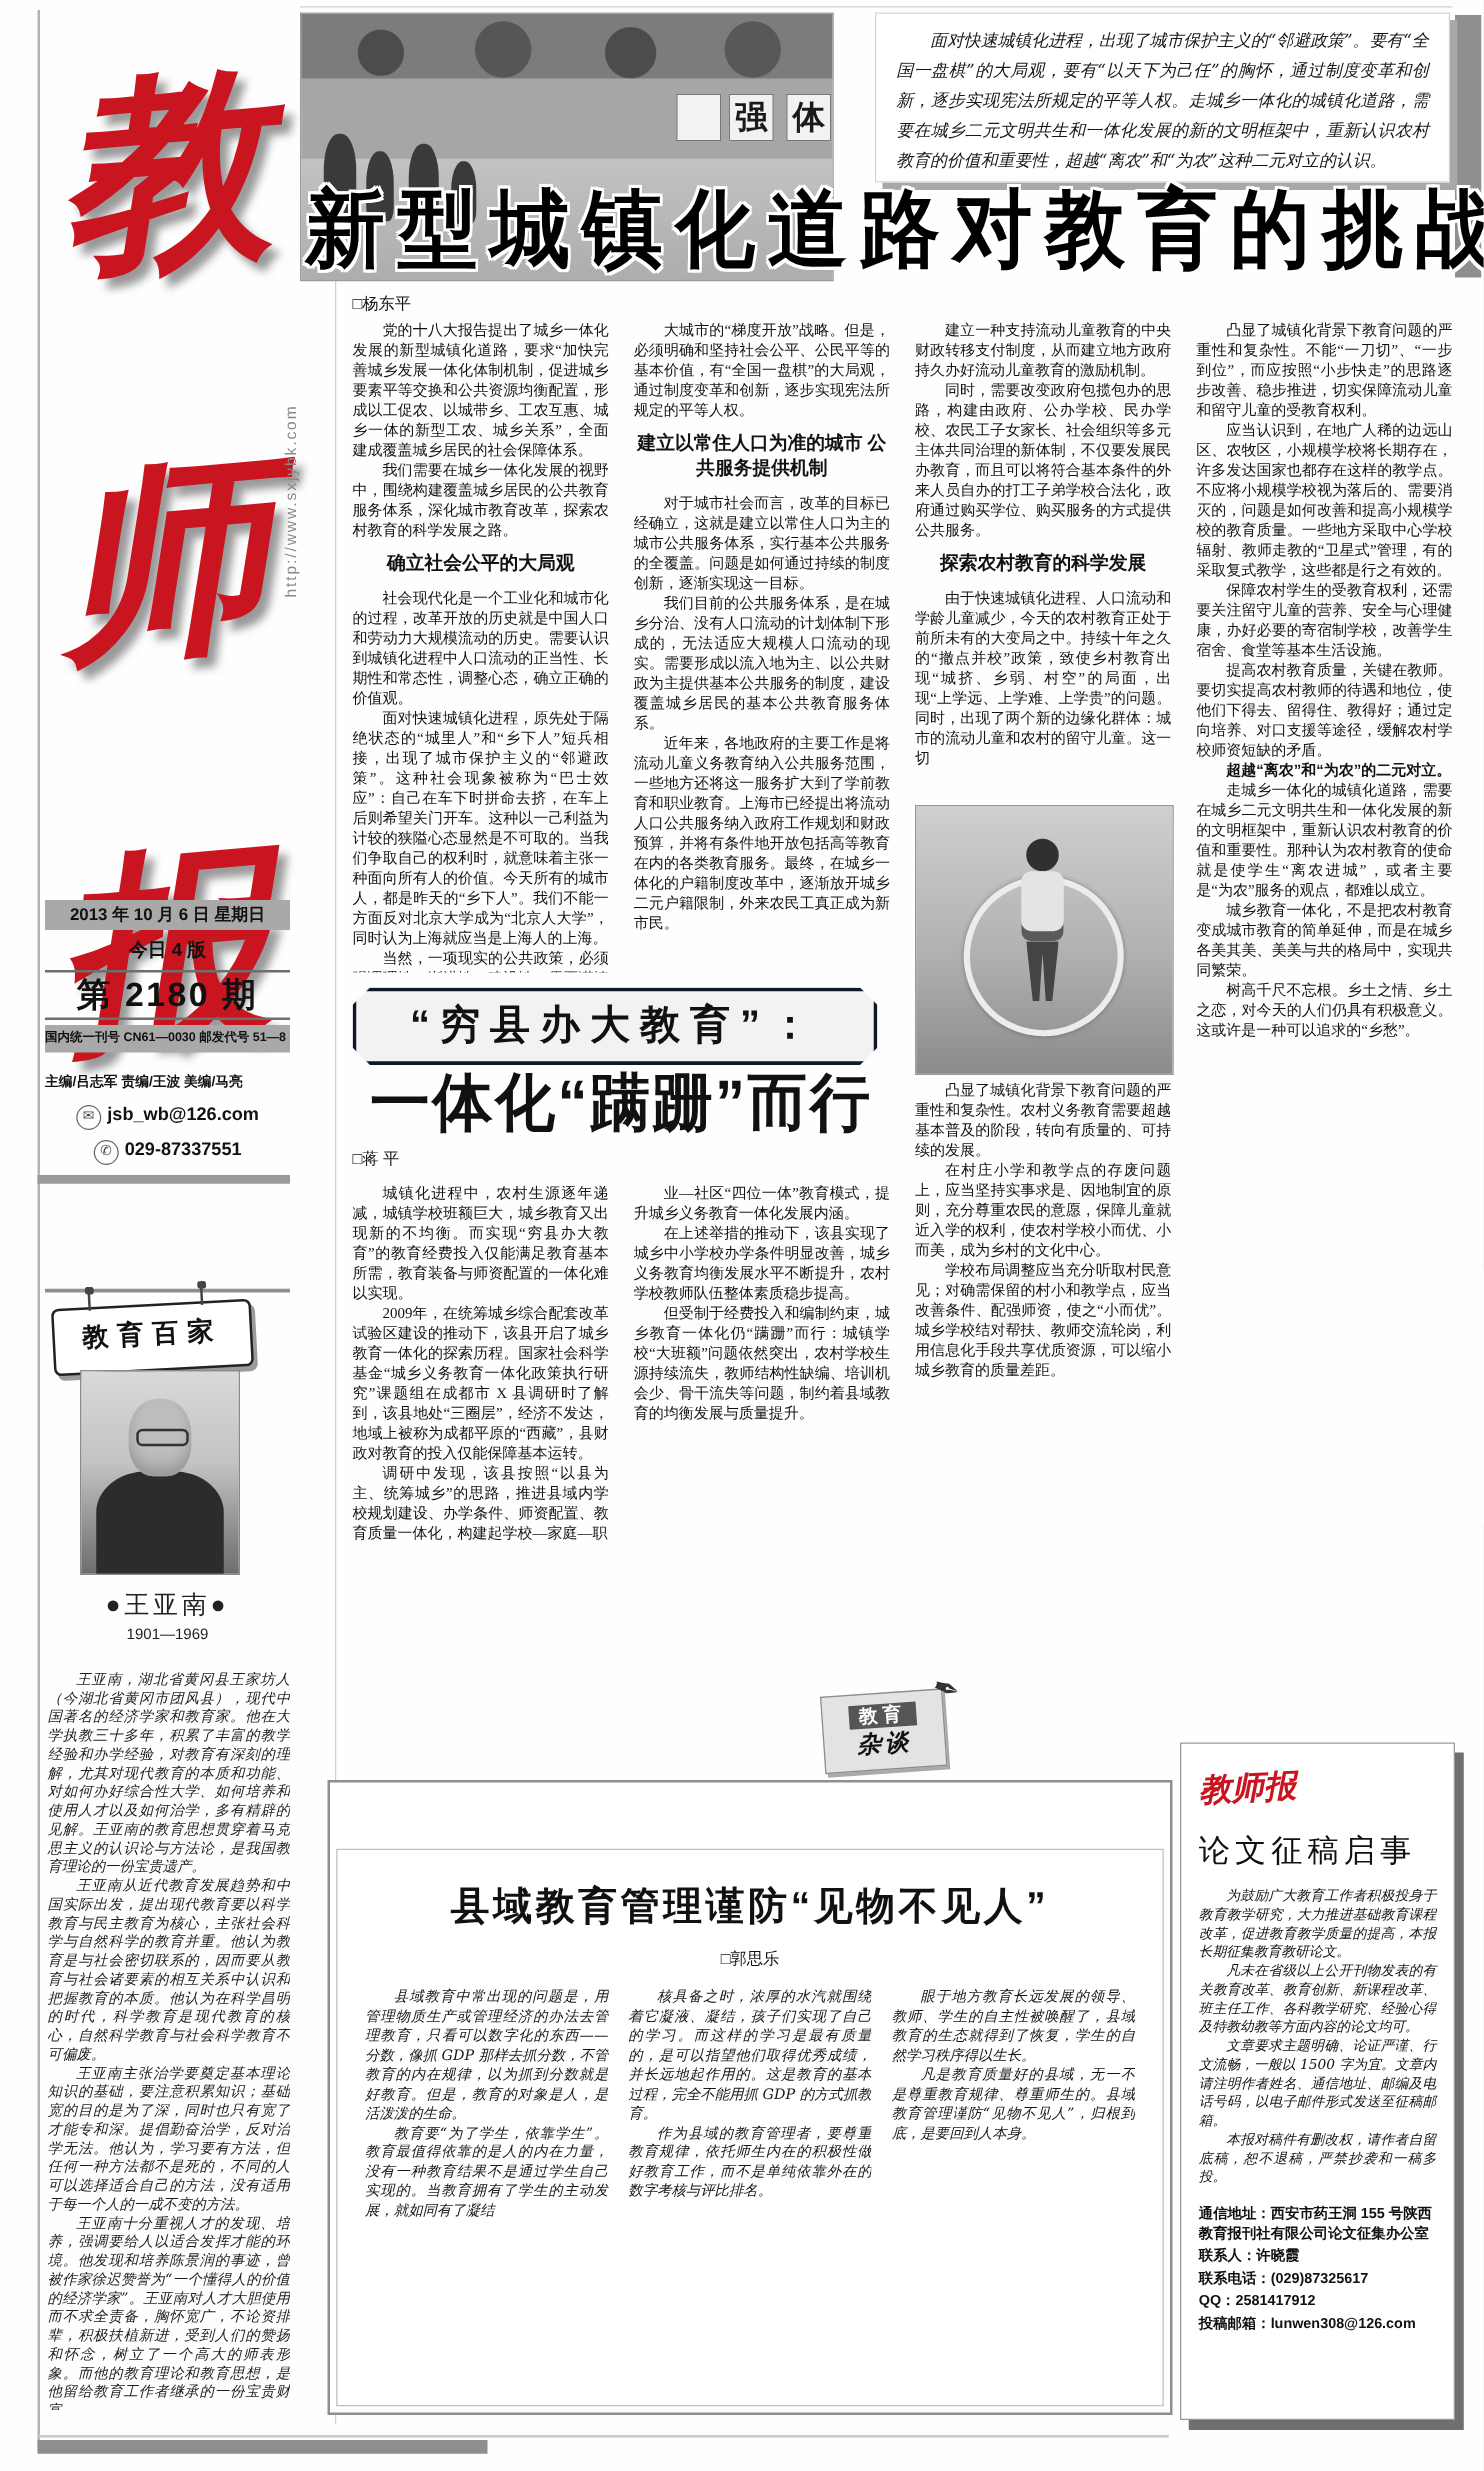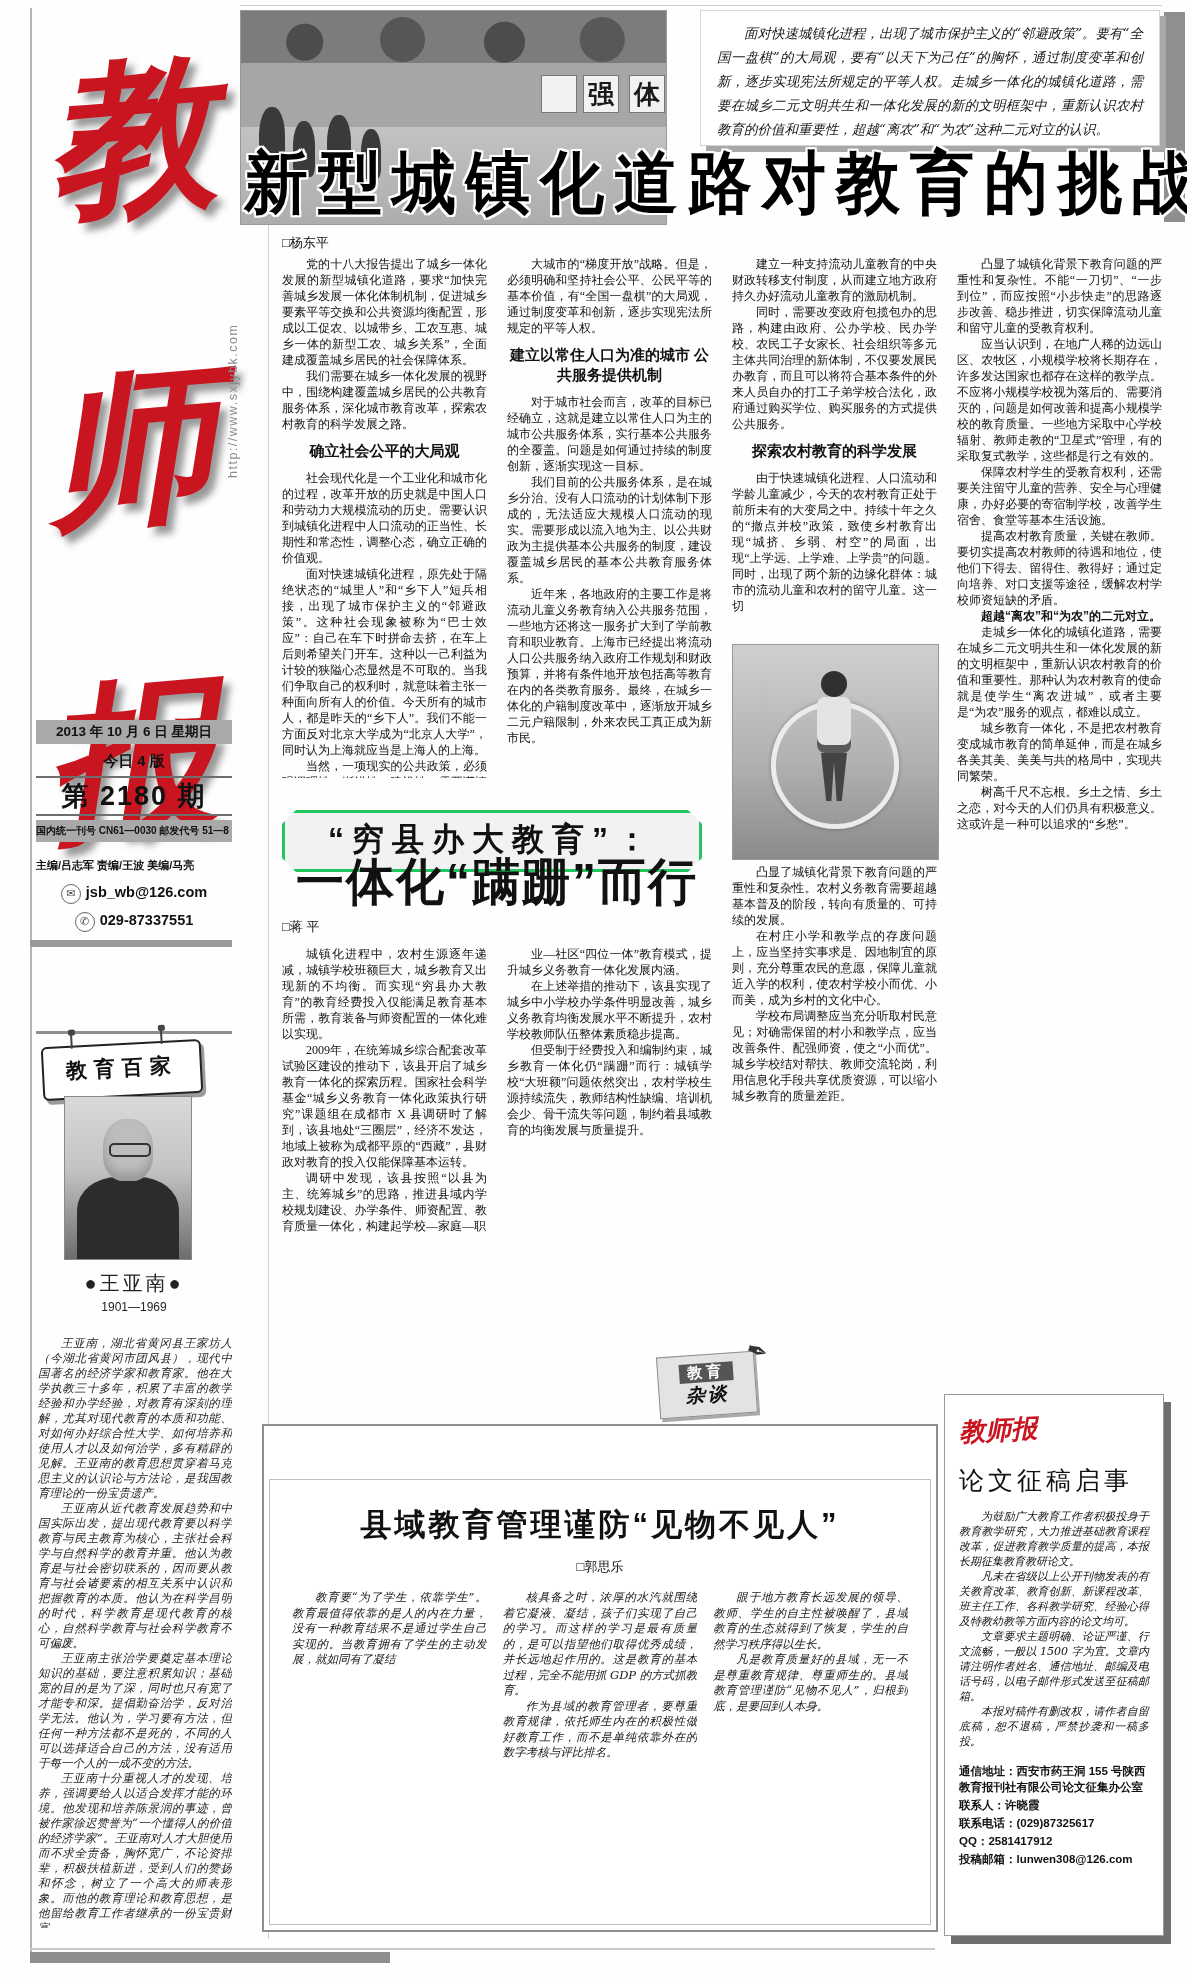--- a/index.html
+++ b/index.html
@@ -86,21 +86,21 @@
   .photo2{left:732px;top:644px;width:205px;height:214px;border:1px solid #999;overflow:hidden;
         background:linear-gradient(180deg,#cfcfcf 0%,#b1b1b1 55%,#8b8b8b 100%);}
   .hoop{position:absolute;left:38px;top:56px;width:118px;height:118px;border:5px solid #ececec;
         border-radius:50%;transform:rotate(12deg);box-shadow:0 0 4px rgba(0,0,0,.3);}
   .girl-head{position:absolute;left:88px;top:26px;width:26px;height:26px;border-radius:50%;background:#303030;}
   .girl-body{position:absolute;left:84px;top:52px;width:34px;height:56px;border-radius:8px;background:#e4e4e4;
         box-shadow:inset 0 -8px 0 #5a5a5a;}
   .girl-legs{position:absolute;left:88px;top:108px;width:26px;height:48px;background:#444;
         clip-path:polygon(0 0,100% 0,80% 100%,60% 100%,50% 20%,40% 100%,20% 100%);}
   
-  .a2badge{left:282px;top:810px;width:414px;height:56px;border:3px solid #22c55e;background:#f2f2f2;
+  .a2badge{left:282px;top:790px;width:414px;height:56px;border:3px solid #0f172a;background:#f2f2f2;
         clip-path:polygon(14px 0,calc(100% - 14px) 0,100% 14px,100% calc(100% - 14px),
                   calc(100% - 14px) 100%,14px 100%,0 calc(100% - 14px),0 14px);
         text-align:center;font-size:32px;font-weight:bold;letter-spacing:8px;line-height:52px;}
   .headline2{left:282px;top:850px;width:430px;text-align:center;font-size:48px;font-weight:900;
         white-space:nowrap;letter-spacing:2px;transform:scaleY(1.05);}
   
   .zatan{left:652px;top:1346px;width:112px;height:74px;}
   .zatan-sheet{position:absolute;left:6px;top:8px;width:96px;height:60px;background:#e3e3e3;
         border:1px solid #8d8d8d;transform:rotate(-4deg);box-shadow:2px 3px 0 #aaa;
         display:flex;flex-direction:column;align-items:center;justify-content:center;}
@@ -281,20 +281,21 @@
     </div>
     <span class="zatan-pen">✒</span>
   </div>
 
   <div class="abs a3box">
     <div class="a3inner">
       <div class="headline3">县域教育管理谨防“见物不见人”</div>
       <div class="byline3">□郭思乐</div>
       <div class="a3cols">
         <div class="a3col">
+            <p>县域教育中常出现的问题是，用管理物质生产或管理经济的办法去管理教育，只看可以数字化的东西——分数，像抓 GDP 那样去抓分数，不管教育的内在规律，以为抓到分数就是好教育。但是，教育的对象是人，是活泼泼的生命。</p>
             <p>教育要“为了学生，依靠学生”。教育最值得依靠的是人的内在力量，没有一种教育结果不是通过学生自己实现的。当教育拥有了学生的主动发展，就如同有了凝结</p>
           </div>
         <div class="a3col">
             <p>核具备之时，浓厚的水汽就围绕着它凝液、凝结，孩子们实现了自己的学习。而这样的学习是最有质量的，是可以指望他们取得优秀成绩，并长远地起作用的。这是教育的基本过程，完全不能用抓 GDP 的方式抓教育。</p>
             <p>作为县域的教育管理者，要尊重教育规律，依托师生内在的积极性做好教育工作，而不是单纯依靠外在的数字考核与评比排名。</p>
           </div>
         <div class="a3col">
             <p>眼于地方教育长远发展的领导、教师、学生的自主性被唤醒了，县域教育的生态就得到了恢复，学生的自然学习秩序得以生长。</p>
             <p>凡是教育质量好的县域，无一不是尊重教育规律、尊重师生的。县域教育管理谨防“见物不见人”，归根到底，是要回到人本身。</p>
           </div>

